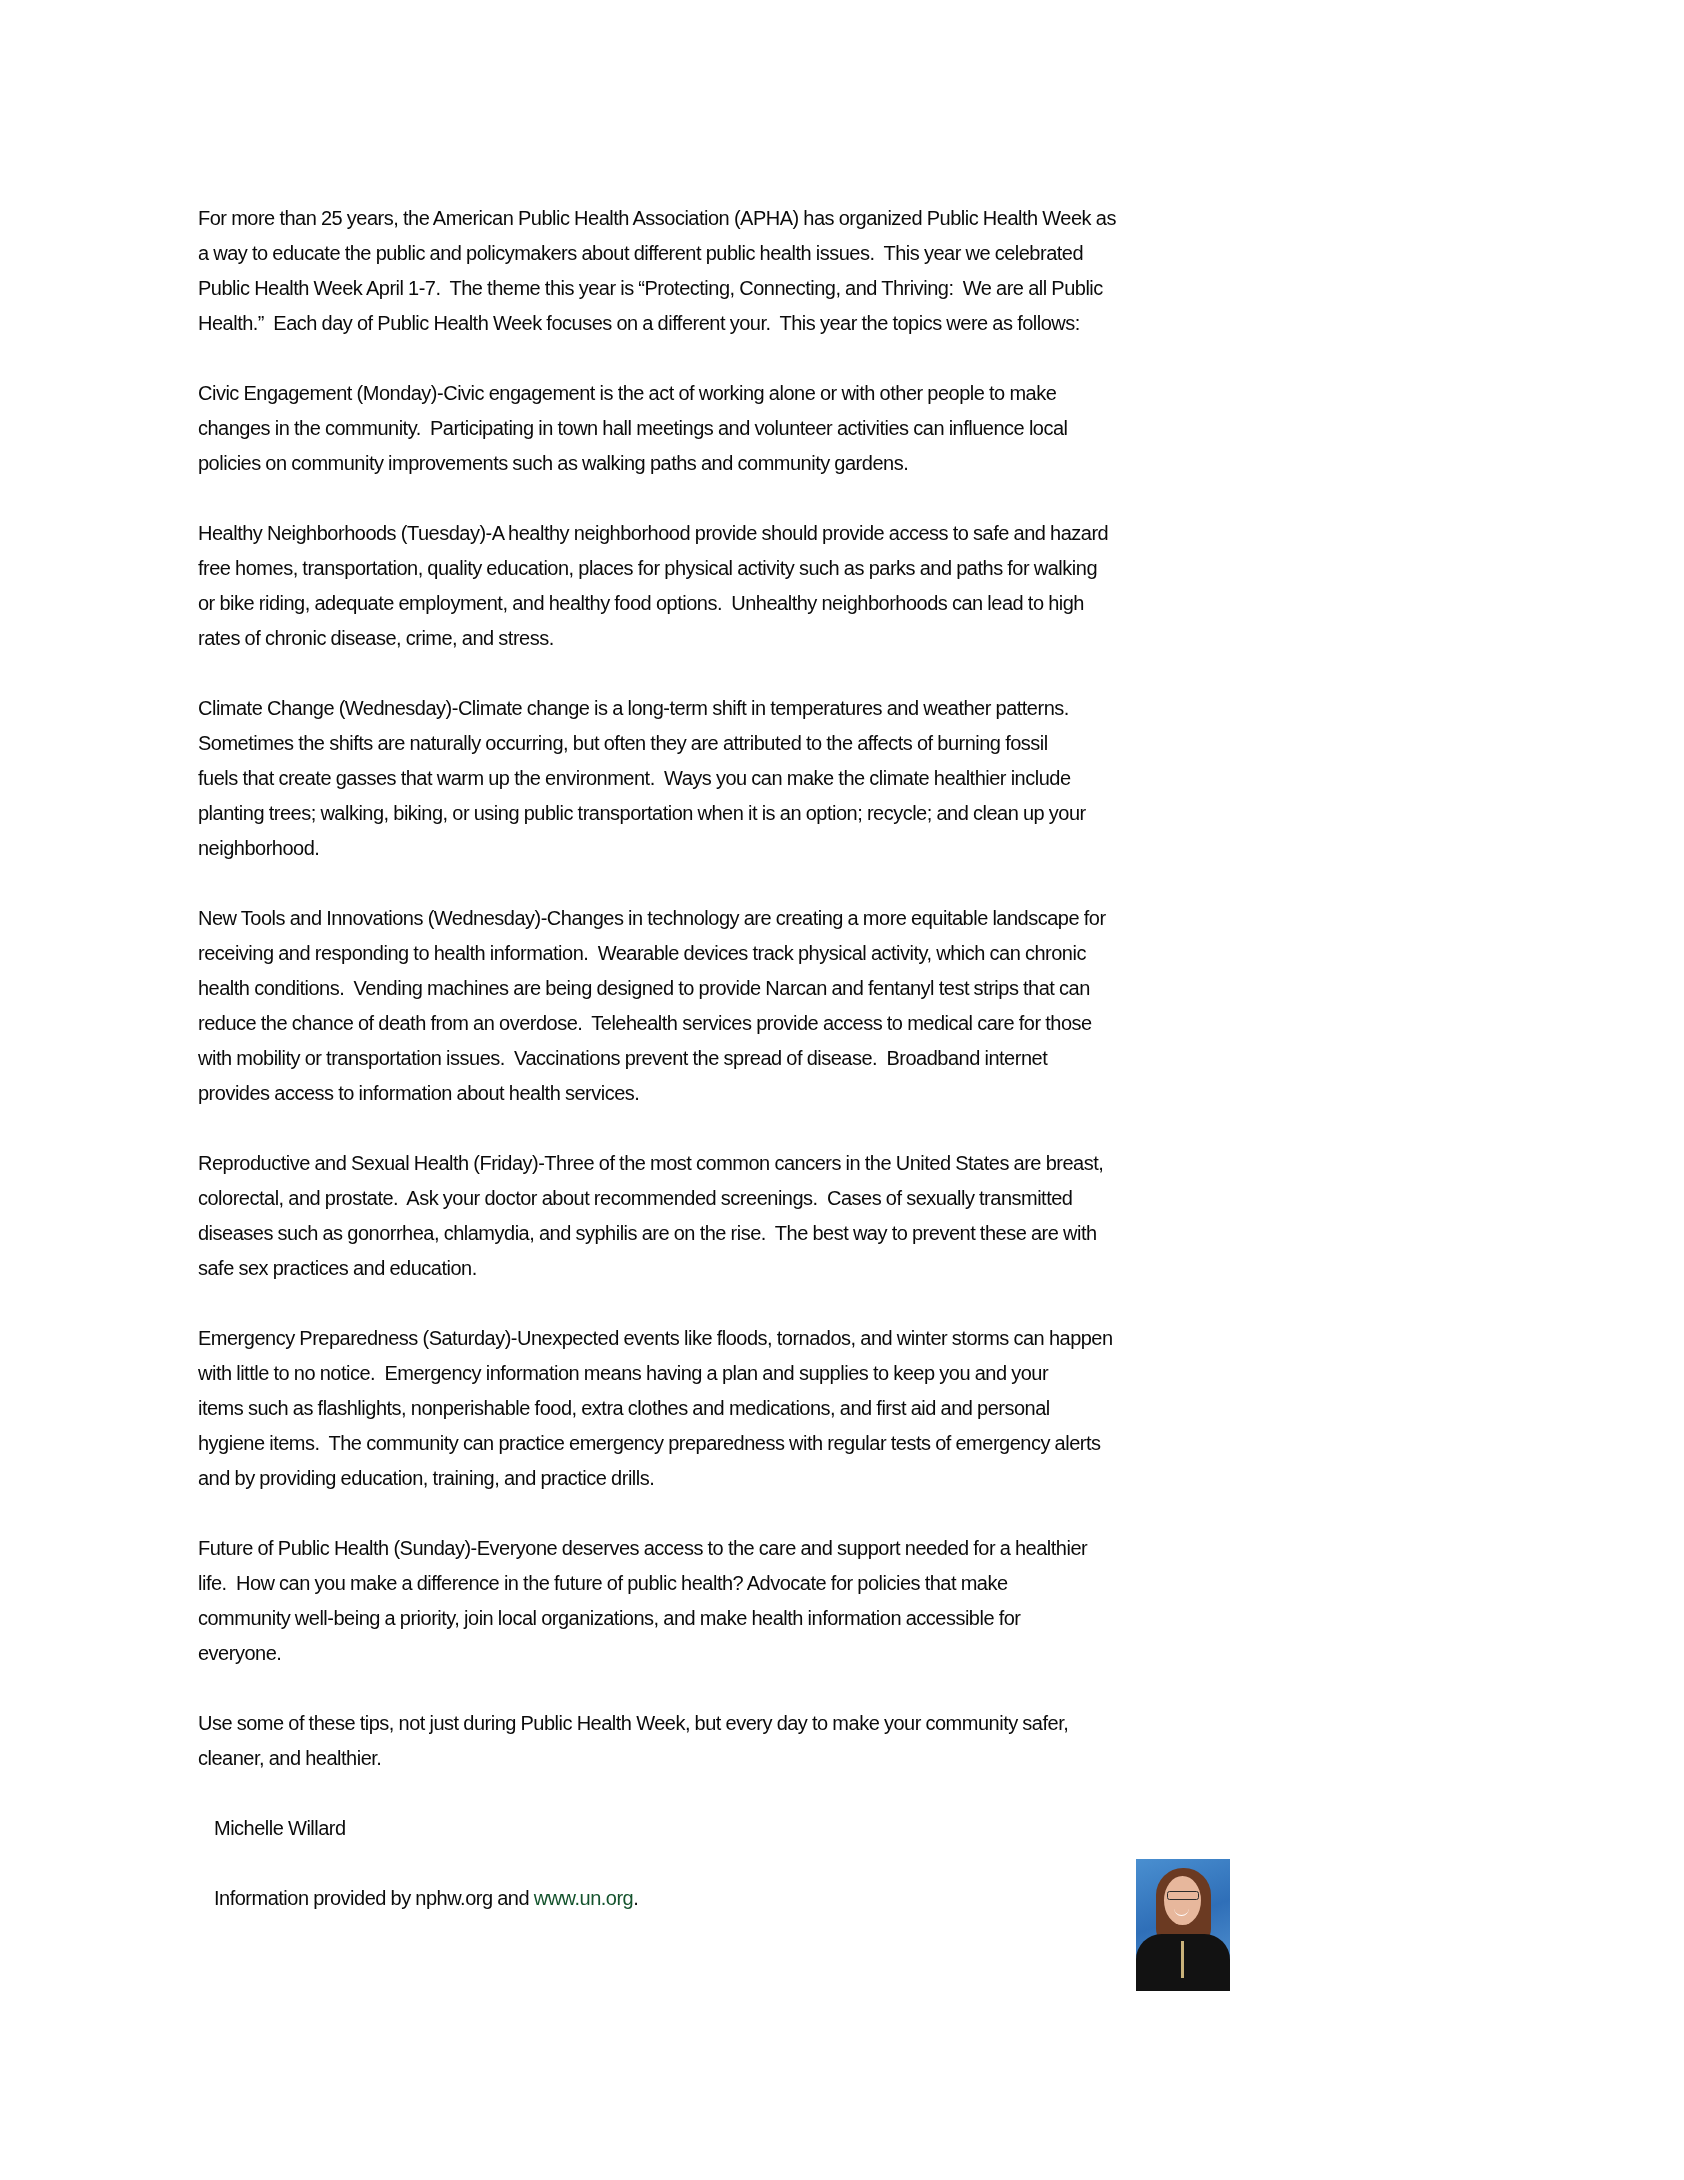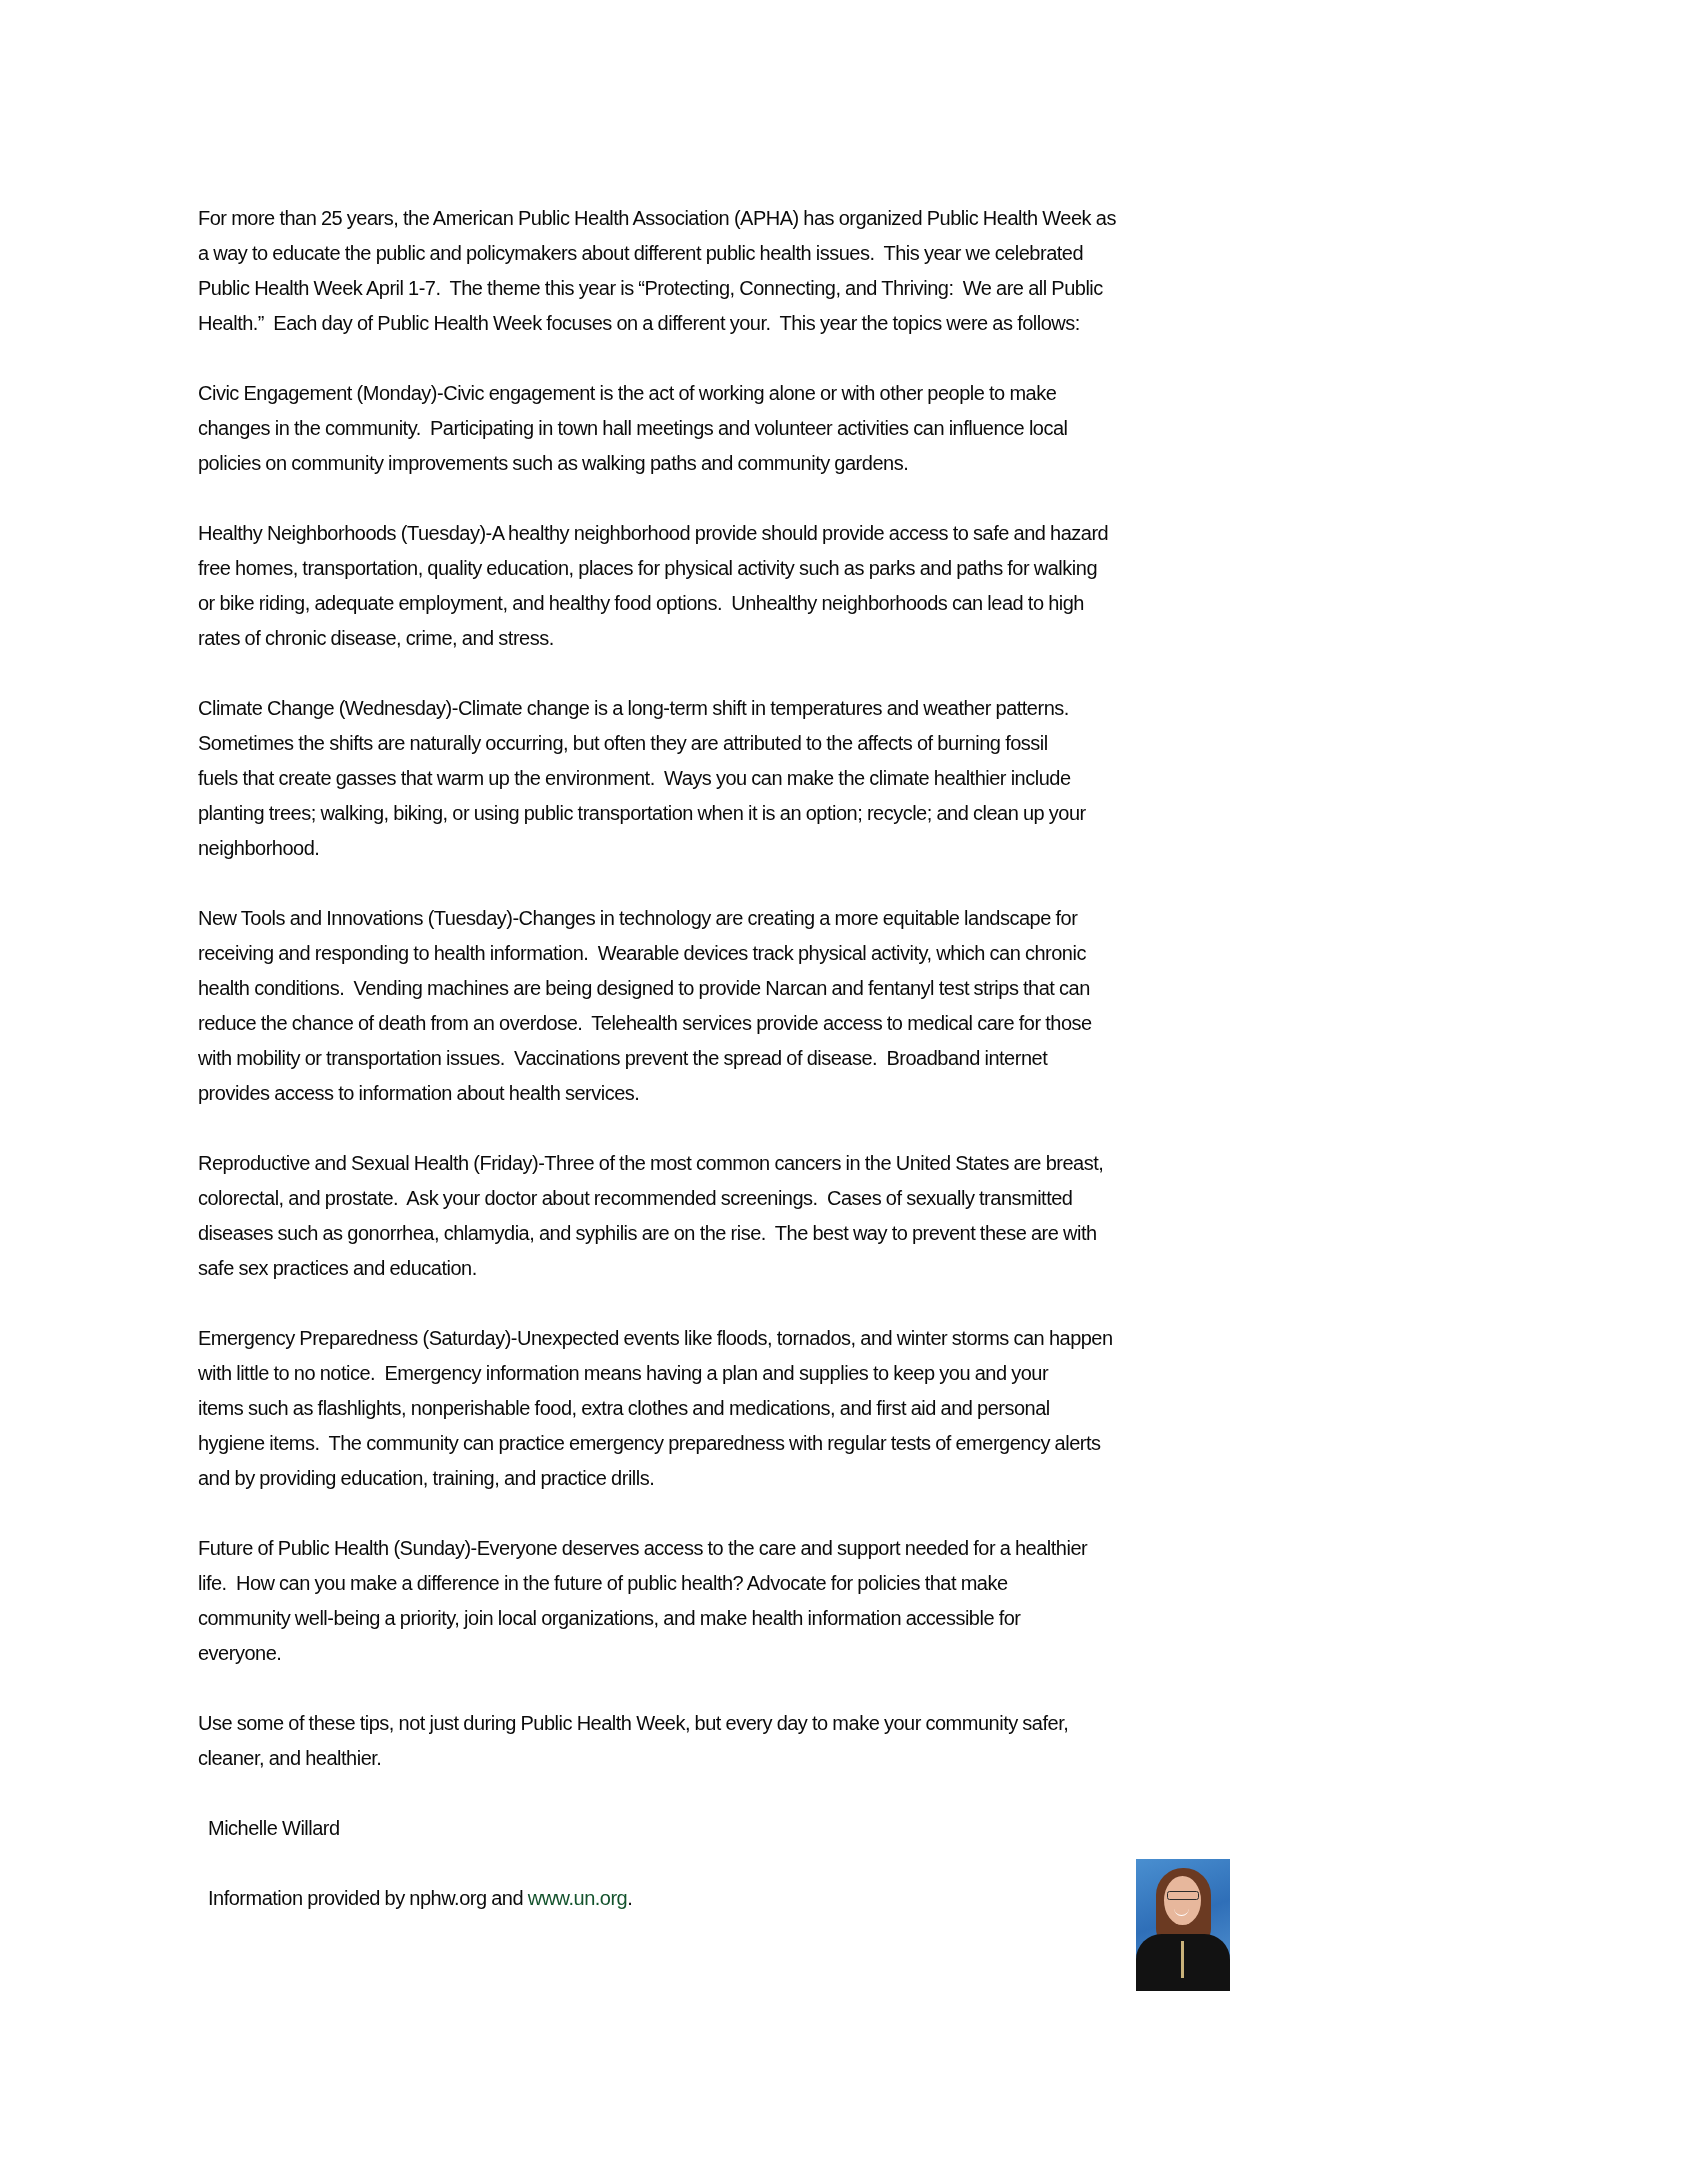--- a/index.html
+++ b/index.html
@@ -7,21 +7,21 @@
   .page {
     position: absolute; left: 198px; top: 201px; width: 1286px;
     font-family: "Liberation Sans", sans-serif;
     font-size: 20px; color: #0b0b0b;
     line-height: 35px;
     letter-spacing: -0.5px;
     word-spacing: -0.4px;
   }
   .para { margin: 0 0 35px 0; }
   .line { display: block; white-space: pre; }
-  .sig { margin: 10px; }
+  .sig { margin: 16px; }
   .link { color: #14532d; }
   .photo {
     position: absolute; left: 1136px; top: 1859px; width: 94px; height: 132px;
     overflow: hidden;
     background: linear-gradient(160deg, #4a8fd0 0%, #2f6fb8 45%, #5b9ad6 100%);
   }
   .photo .hair {
     position: absolute; left: 20.4px; top: 8.5px; width: 55px; height: 78px;
     border-radius: 27px 27px 17px 17px; background: #6b3a22;
   }
@@ -72,21 +72,21 @@
 
   <div class="para">
     <span class="line">Climate Change (Wednesday)-Climate change is a long-term shift in temperatures and weather patterns.</span>
     <span class="line">Sometimes the shifts are naturally occurring, but often they are attributed to the affects of burning fossil</span>
     <span class="line">fuels that create gasses that warm up the environment.  Ways you can make the climate healthier include</span>
     <span class="line">planting trees; walking, biking, or using public transportation when it is an option; recycle; and clean up your</span>
     <span class="line">neighborhood.</span>
   </div>
 
   <div class="para">
-    <span class="line">New Tools and Innovations (Tuesday)-Changes in technology are creating a more equitable landscape for</span>
+    <span class="line">New Tools and Innovations (Wednesday)-Changes in technology are creating a more equitable landscape for</span>
     <span class="line">receiving and responding to health information.  Wearable devices track physical activity, which can chronic</span>
     <span class="line">health conditions.  Vending machines are being designed to provide Narcan and fentanyl test strips that can</span>
     <span class="line">reduce the chance of death from an overdose.  Telehealth services provide access to medical care for those</span>
     <span class="line">with mobility or transportation issues.  Vaccinations prevent the spread of disease.  Broadband internet</span>
     <span class="line">provides access to information about health services.</span>
   </div>
 
   <div class="para">
     <span class="line">Reproductive and Sexual Health (Friday)-Three of the most common cancers in the United States are breast,</span>
     <span class="line">colorectal, and prostate.  Ask your doctor about recommended screenings.  Cases of sexually transmitted</span>

